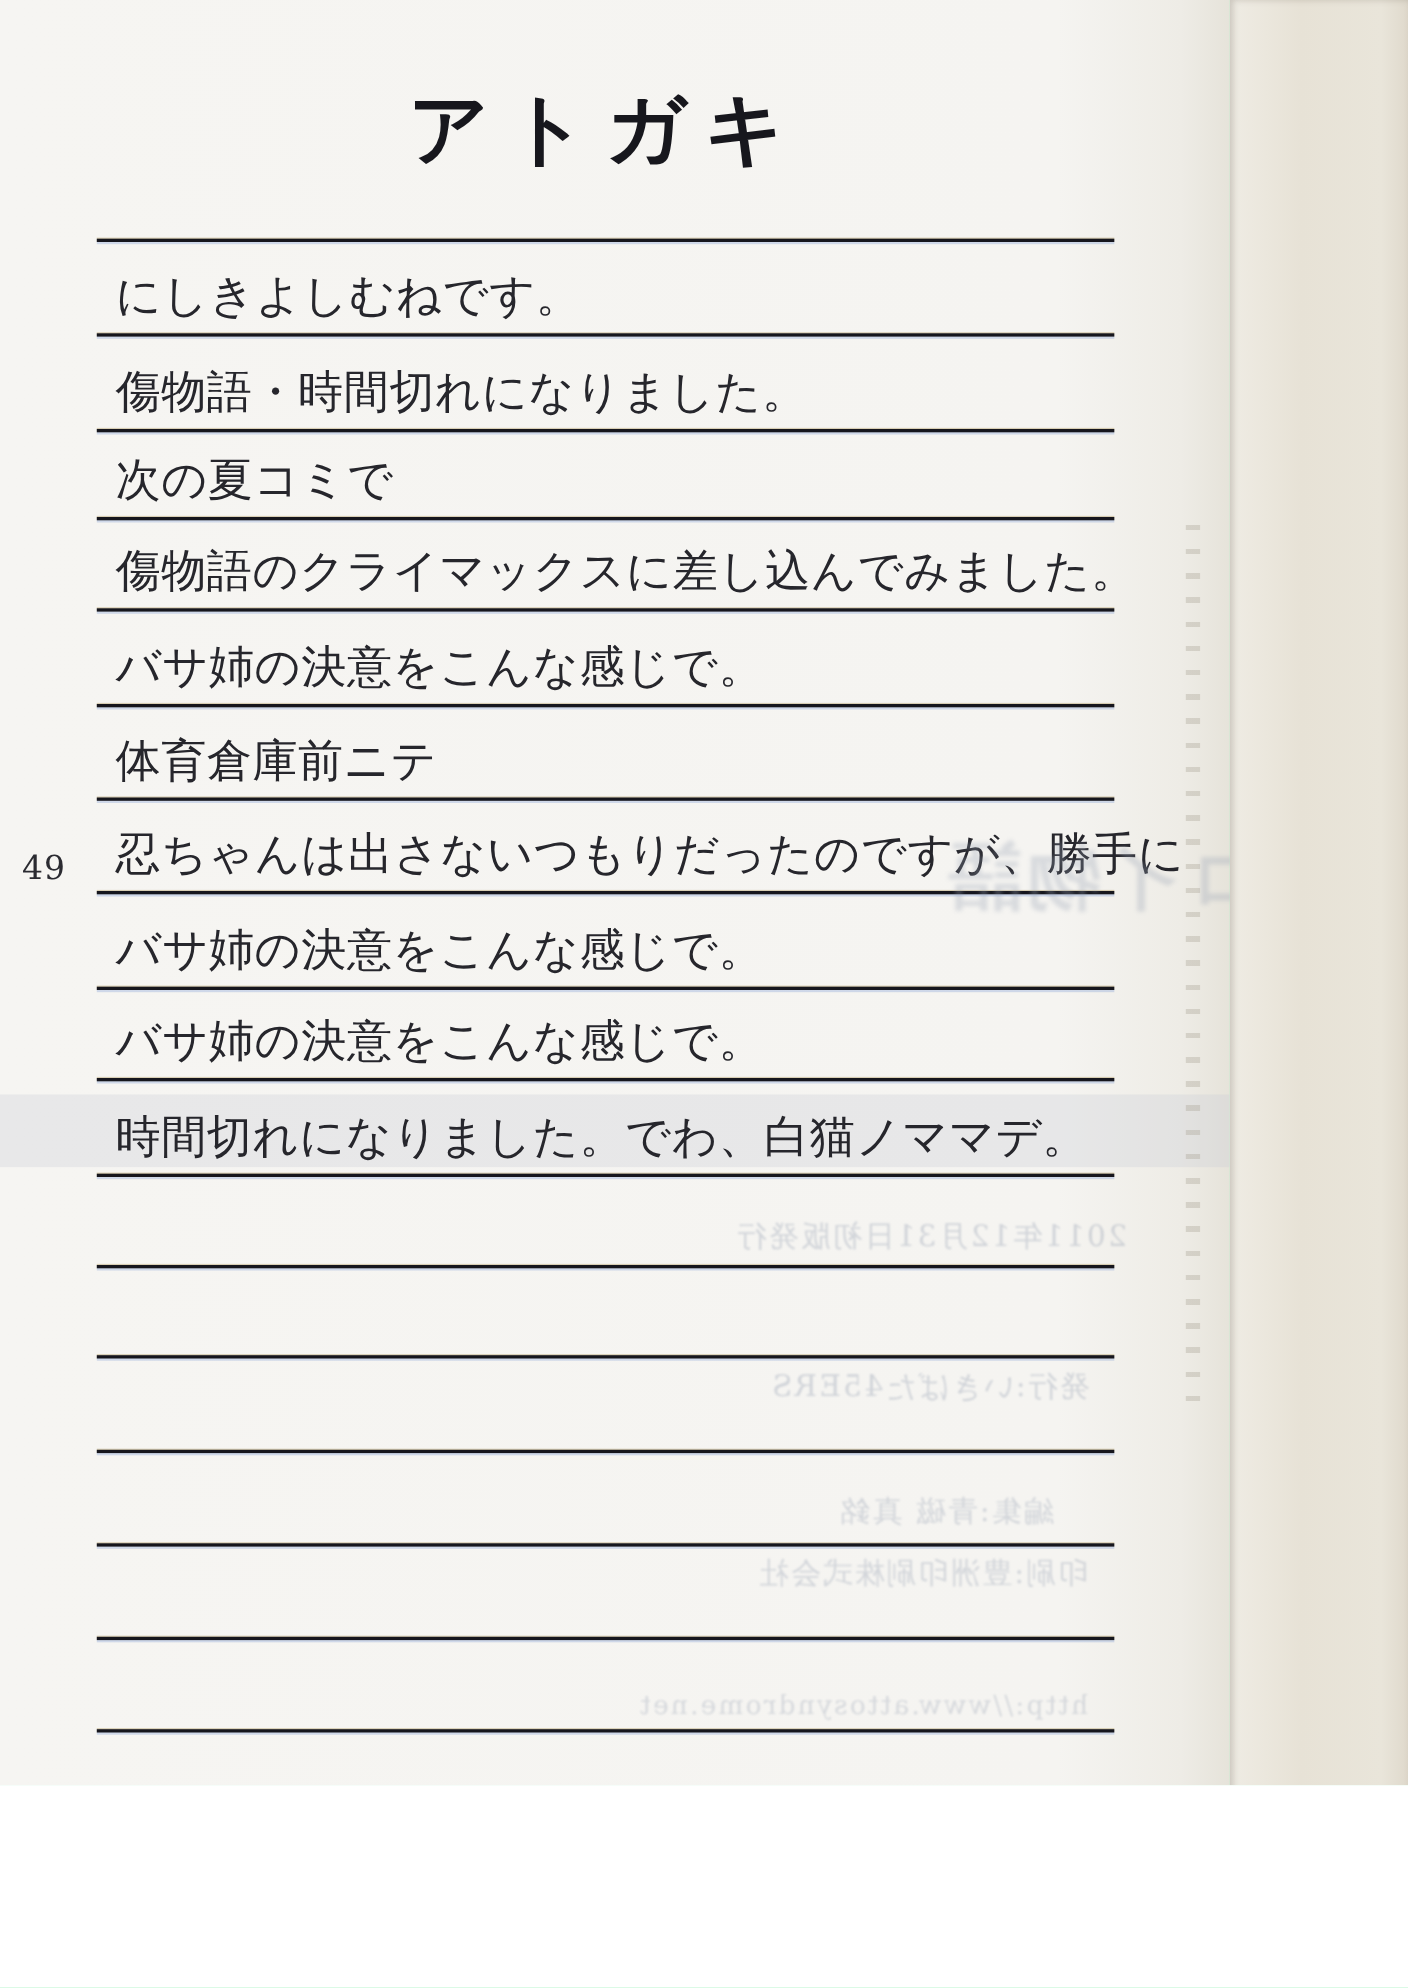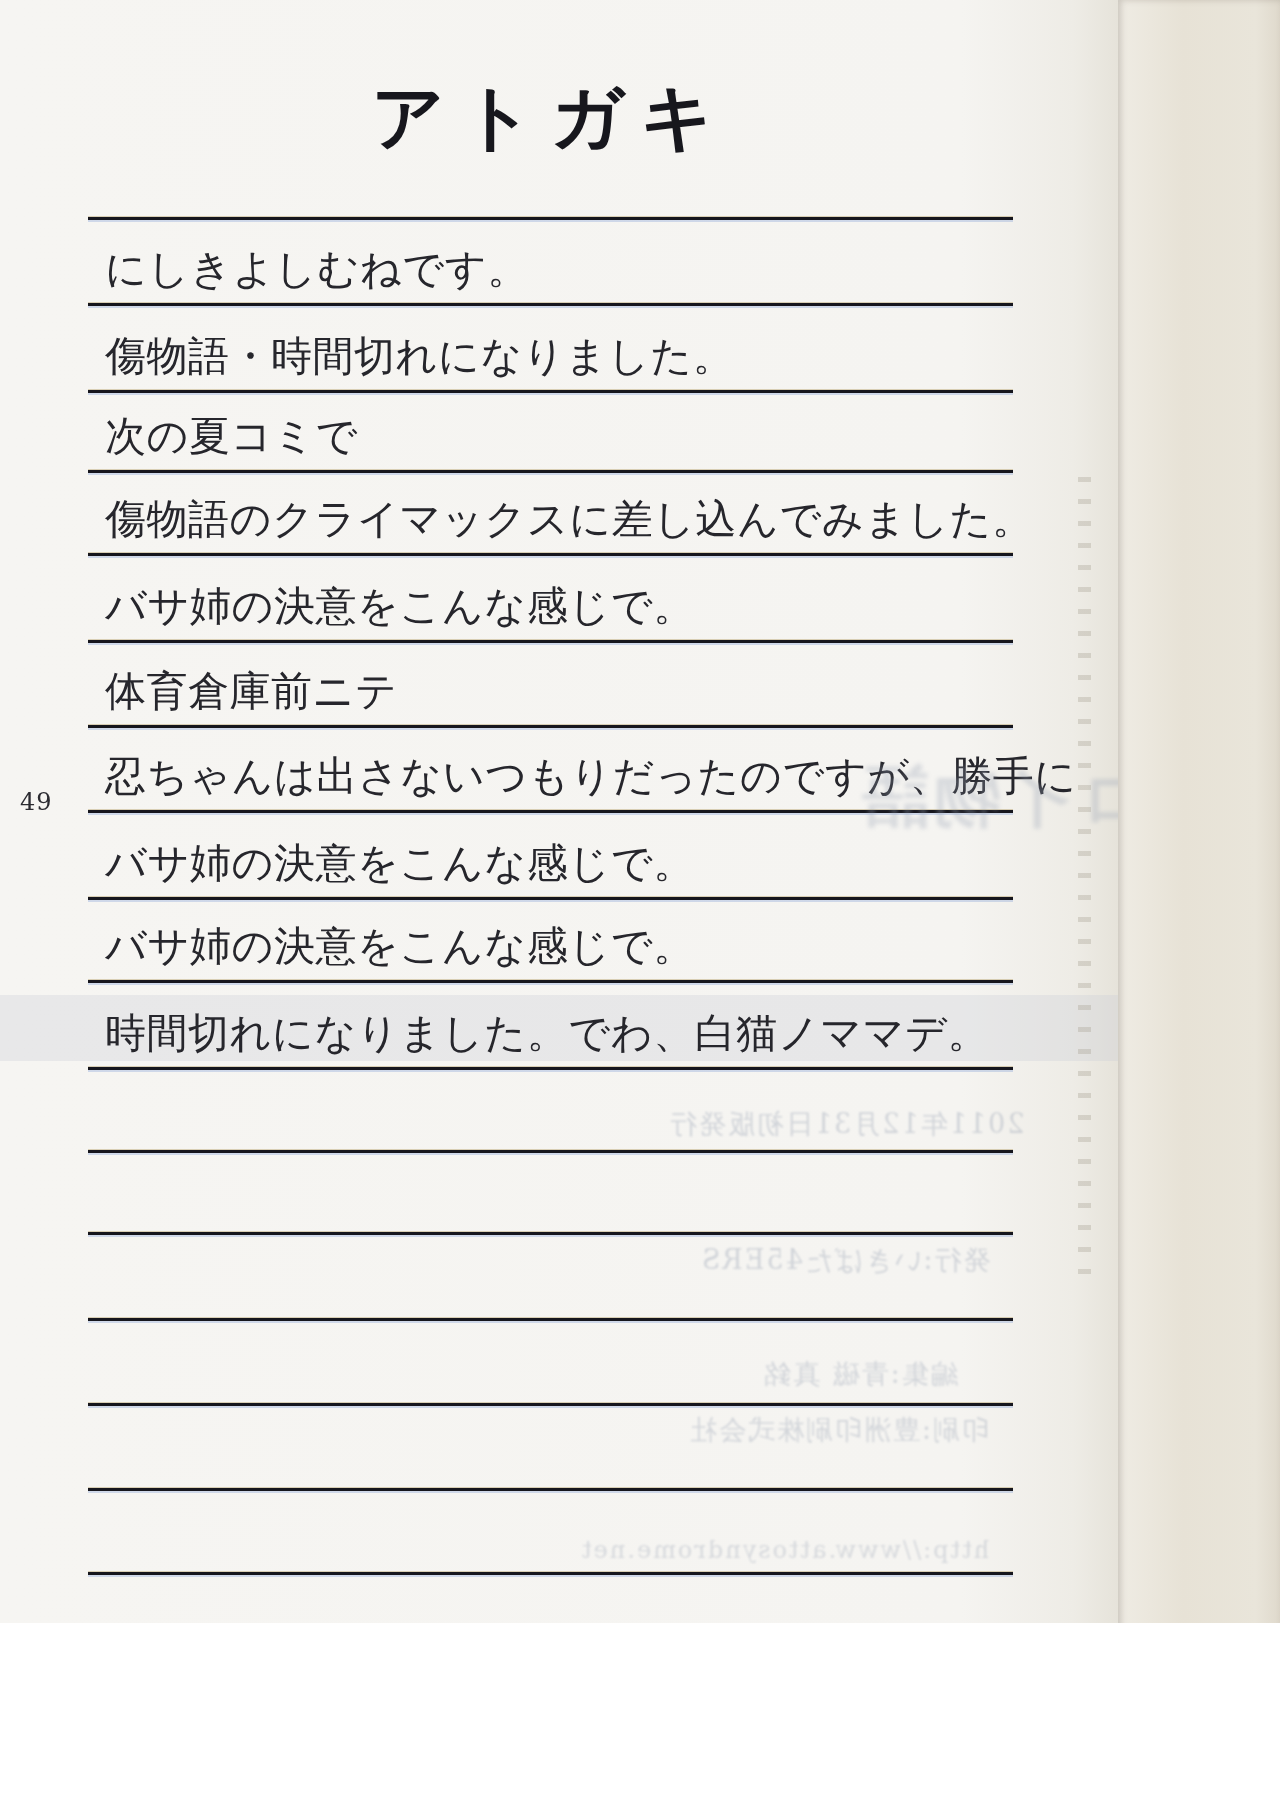--- a/index.html
+++ b/index.html
@@ -45,22 +45,22 @@
   }
   
   #title{
     position:absolute;left:88px;top:70px;width:925px;
     text-align:center;
     font-size:72px;font-weight:600;letter-spacing:16px;
     color:#17171d;
   }
   
   #pagenum{
-    position:absolute;left:20px;top:788px;
-    font-size:24px;color:#2b2b31;letter-spacing:1px;
+    position:absolute;left:20px;top:772px;
+    font-size:30px;color:#2b2b31;letter-spacing:1px;
   }
   
   .row{position:absolute;left:88px;width:925px;height:0;}
   .rule{
     position:absolute;left:0;right:0;top:0;height:3px;
     background:#16161d;
     box-shadow:0 -1px 0 rgba(150,120,40,.30), 0 2px 0 rgba(70,115,200,.22);
   }
   .rowtext{
     position:absolute;left:17px;bottom:6px;

